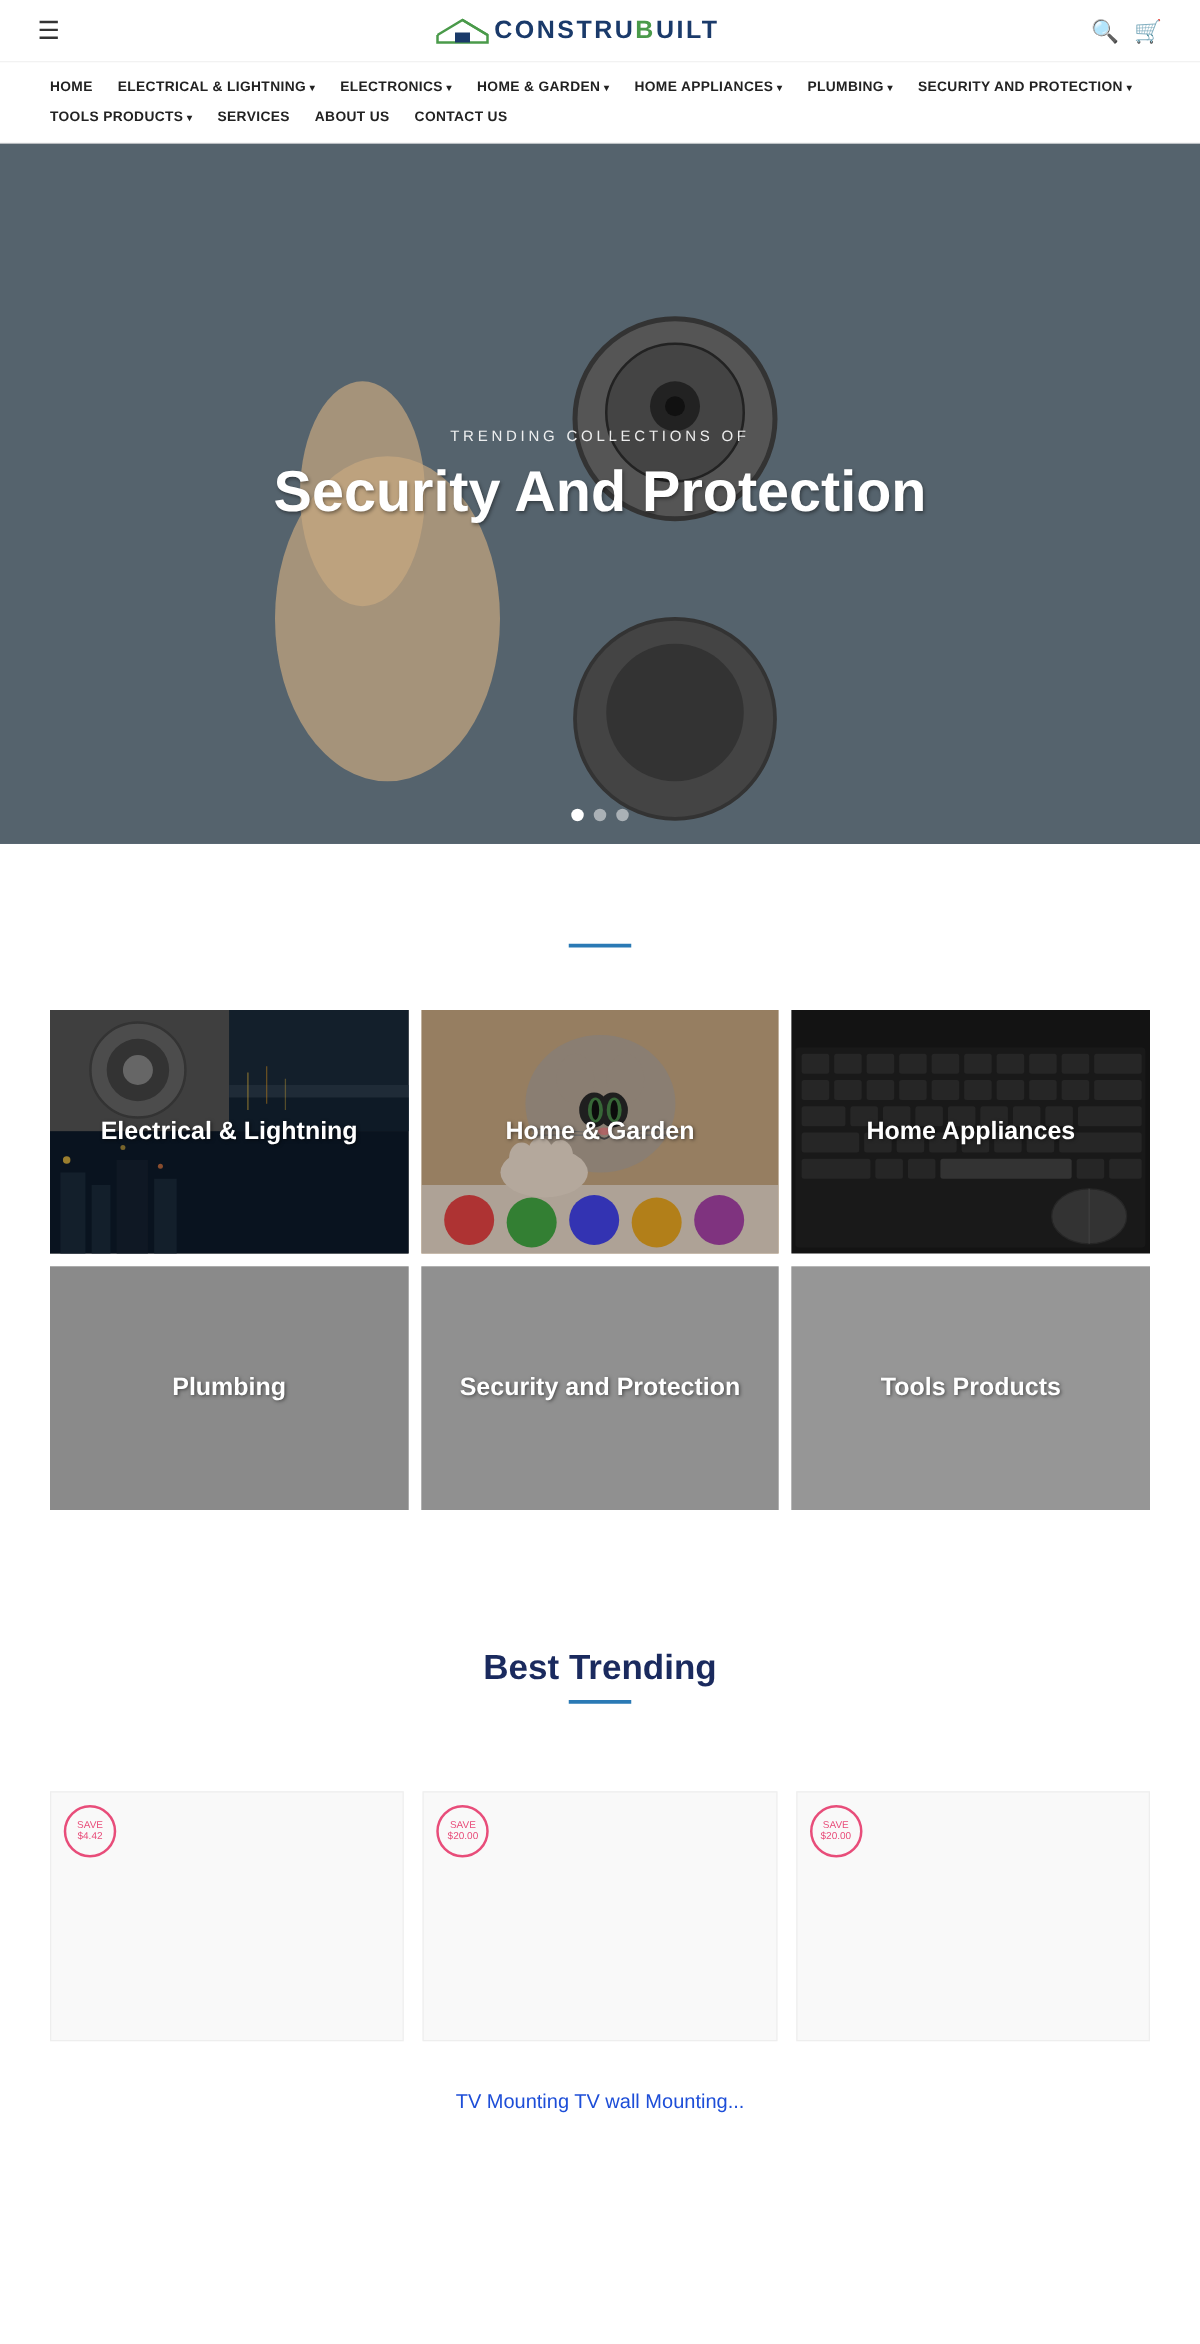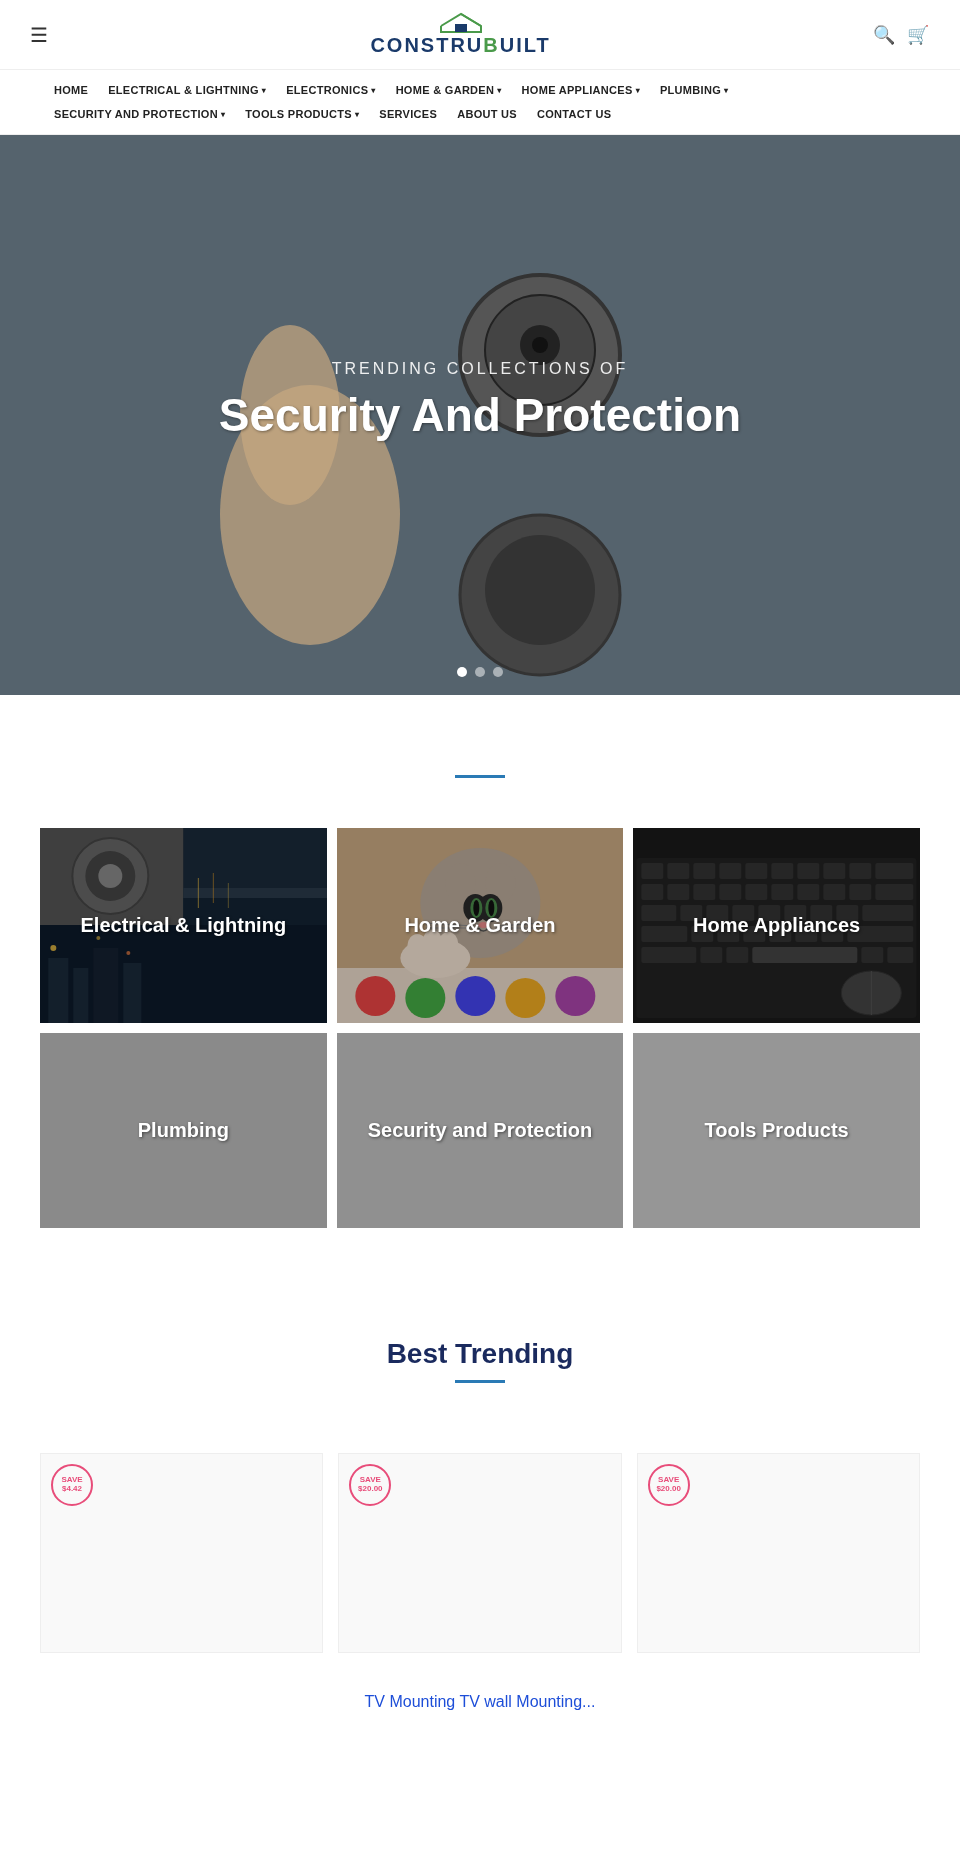--- a/index.html
+++ b/index.html
@@ -12,21 +12,21 @@
       justify-content: space-between;
       padding: 12px 30px;
       border-bottom: 1px solid #eee;
     }
     .header-icons { display: flex; gap: 12px; }
     .hamburger { font-size: 20px; color: #333; cursor: pointer; }
 
     
     .nav {
       background: #fff;
-      padding: 8px 44px;
+      padding: 8px 30px;
       display: flex;
       flex-wrap: wrap;
       gap: 0;
       border-bottom: 1px solid #eee;
       align-items: center;
     }
     .nav-item {
       font-size: 11px;
       font-weight: 600;
       color: #222;
@@ -60,21 +60,21 @@
         radial-gradient(ellipse at 45% 60%, #6a5a4a 0%, transparent 35%),
         linear-gradient(180deg, #7a8a95 0%, #5a6a75 50%, #3a4a55 100%);
     }
     .hero-content {
       position: relative;
       text-align: center;
       color: #fff;
       z-index: 2;
     }
     .hero-subtitle {
-      font-size: 16px;
+      font-size: 12px;
       letter-spacing: 3px;
       text-transform: uppercase;
       margin-bottom: 10px;
       opacity: 0.9;
     }
     .hero-title {
       font-size: 46px;
       font-weight: 800;
       margin-bottom: 28px;
       text-shadow: 1px 1px 3px rgba(0,0,0,0.4);
@@ -192,38 +192,37 @@
       width: 42px;
       height: 42px;
       border-radius: 50%;
       background: transparent;
       border: 2px solid #e84d7a;
       display: flex;
       flex-direction: column;
       align-items: center;
       justify-content: center;
       font-size: 8px;
-      font-weight: 700;
+      font-weight: 400;
       color: #e84d7a;
       text-align: center;
       line-height: 1.1;
     }
 
     
     .bottom-title {
       text-align: center;
       padding: 40px 20px 20px;
       font-size: 16px;
       color: #1d4ed8;
     }
 
     
     .logo-container {
       display: flex;
-      flex-direction: column;
       align-items: center;
     }
     .logo-brand {
       font-size: 20px;
       font-weight: 800;
       color: #1a3a6a;
       letter-spacing: 2px;
     }
     .logo-brand span.green { color: #4a9a4a; }
   </style>

